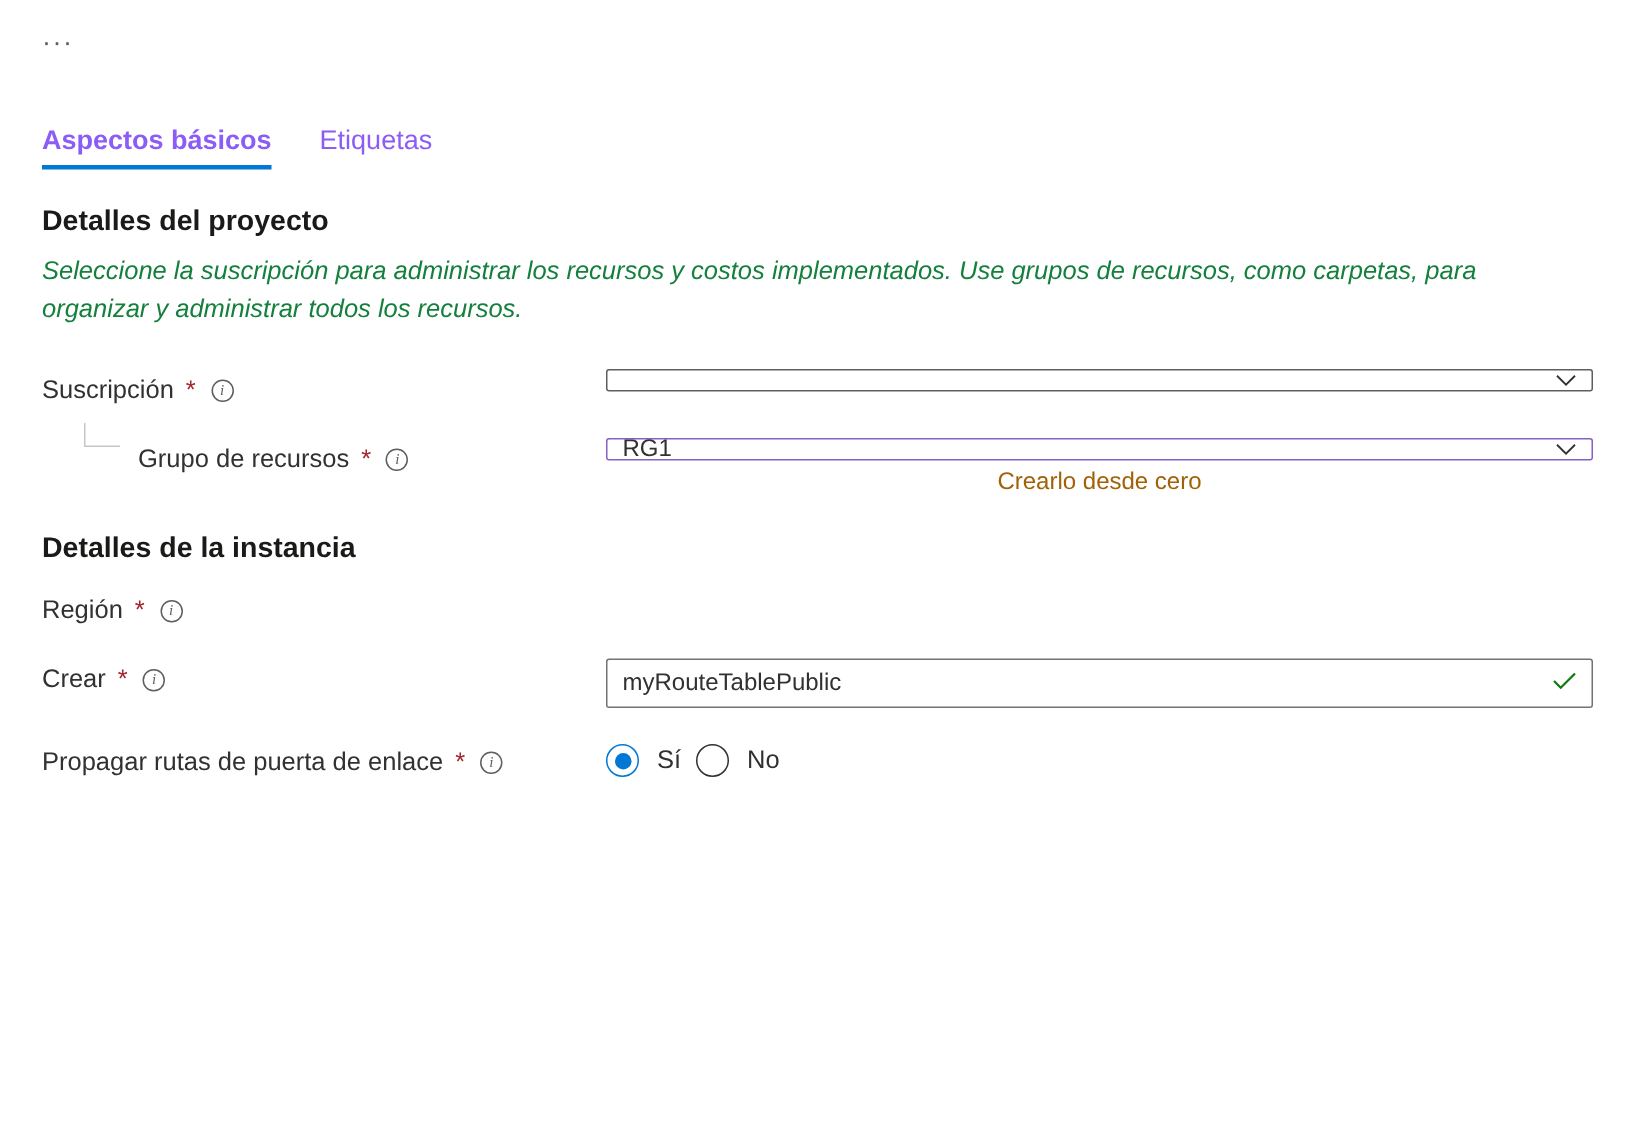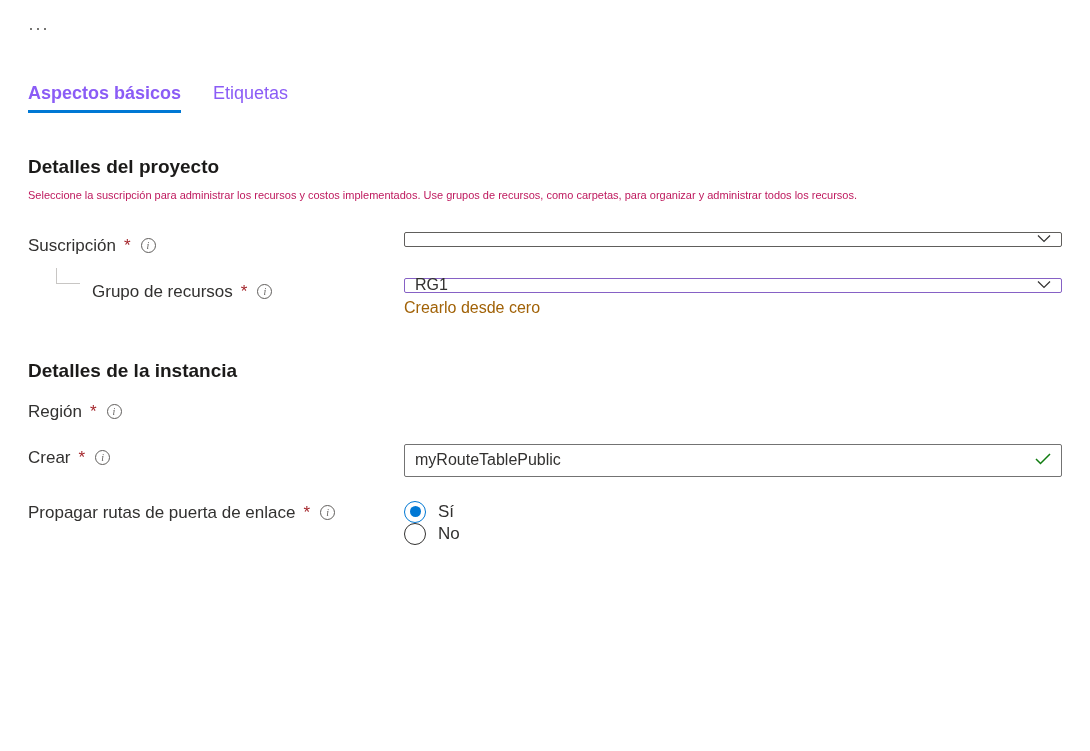--- a/index.html
+++ b/index.html
@@ -42,31 +42,33 @@
       cursor: pointer;
     }
     .tab.active {
       font-weight: 600;
       border-bottom: 3px solid #0078d4;
     }
     .section-title {
       font-size: 19px;
       font-weight: 600;
       color: #1b1a19;
-      margin-top: 43px;
+      margin-top: 24px;
       margin-bottom: 10px;
     }
     .section-intro {
-      font-size: 11px;
-      color: #be185d;
+      font-size: 17px;
+      color: #15803d;
       line-height: 1.45;
       max-width: 1020px;
+      font-style: italic;
     }
     .form-wrap {
       margin-top: 28px;
+      text-align: center;
     }
     .form-row {
       display: flex;
       align-items: flex-start;
       margin-bottom: 22px;
     }
     .label-col {
       width: 376px;
       display: flex;
       align-items: center;
@@ -156,21 +158,21 @@
     }
     .valid-check {
       position: absolute;
       right: 10px;
       top: 50%;
       transform: translateY(-50%);
       color: #107c10;
     }
     .radio-group {
       display: flex;
-      flex-direction: column;
+      gap: 10px;
       padding-top: 2px;
     }
     .radio-item {
       display: flex;
       align-items: center;
       gap: 12px;
       font-size: 17px;
       cursor: pointer;
     }
     .radio-circle {

